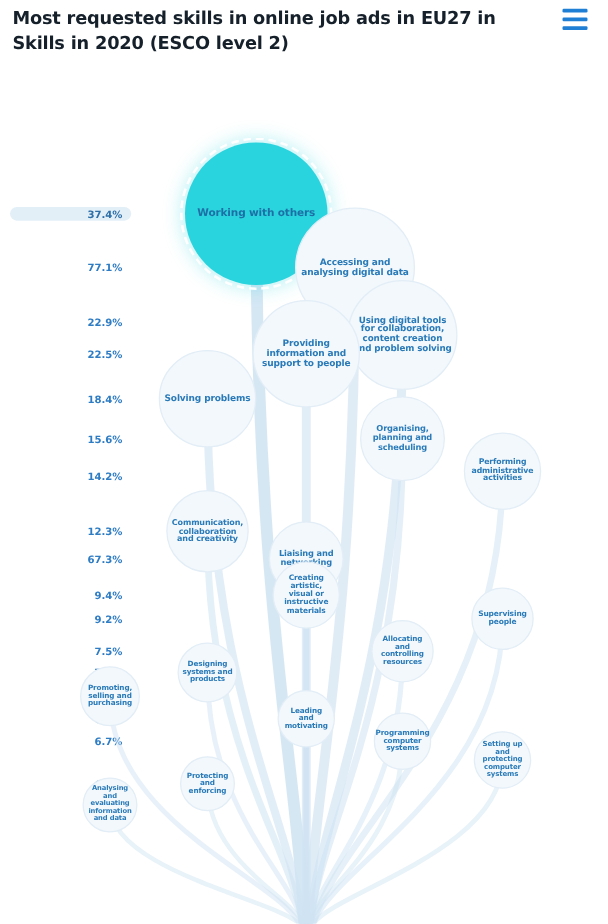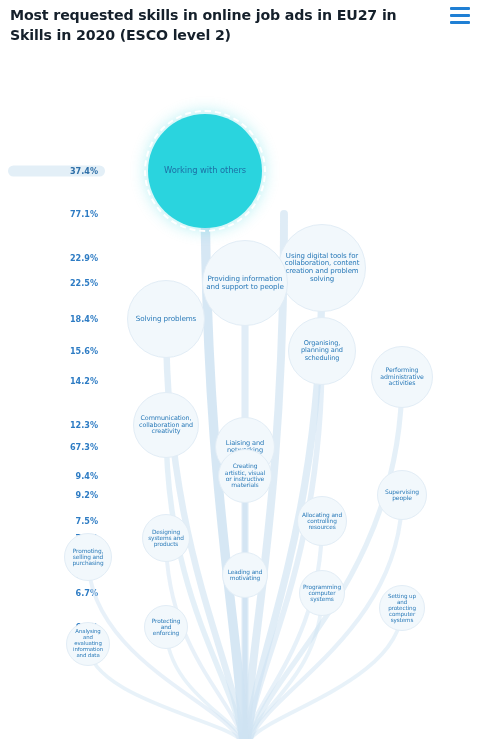--- a/index.html
+++ b/index.html
@@ -106,21 +106,21 @@
     background: #f2f8fc;
     border: 1px solid #e2edf6;
     display: flex;
     align-items: center;
     justify-content: center;
     transform: translate(-50%, -50%);
   }
   .bubble .bubble-label {
     text-align: center;
     color: #2a7ab8;
-    font-weight: normal;
+    font-weight: bold;
     line-height: 1.08;
     padding: 0 3px;
     letter-spacing: -0.1px;
   }
   .bubble.primary {
     background: #2ad4de;
     border: none;
     box-shadow: 0 0 14px 4px rgba(42,212,222,0.28);
   }
   .bubble.primary .bubble-label {
@@ -192,20 +192,23 @@
       <path d="M 322 351 C 322 564.4, 256.935 661.4000000000001, 247.695 739" fill="none" stroke="#cfe3f2" stroke-width="5.61" stroke-linecap="round" opacity="0.5615384615384615"></path>
       <path d="M 166 319 C 166 550, 232.75500000000002 655, 242.235 739" fill="none" stroke="#cfe3f2" stroke-width="6.4350000000000005" stroke-linecap="round" opacity="0.6"></path>
       <path d="M 245 283 C 245 533.8, 245 647.8, 245 739" fill="none" stroke="#cfe3f2" stroke-width="7.095000000000001" stroke-linecap="round" opacity="0.6307692307692307"></path>
       <path d="M 322 268 C 322 527.05, 256.935 644.8, 247.695 739" fill="none" stroke="#cfe3f2" stroke-width="7.260000000000001" stroke-linecap="round" opacity="0.6384615384615384"></path>
       <path d="M 284 214 C 284 502.75, 251.04500000000002 634, 246.365 739" fill="none" stroke="#cfe3f2" stroke-width="7.92" stroke-linecap="round" opacity="0.6692307692307693"></path>
       <path d="M 205 171 C 205 483.40000000000003, 238.79999999999998 625.4000000000001, 243.6 739" fill="none" stroke="#cfe3f2" stroke-width="9.405000000000001" stroke-linecap="round" opacity="0.85"></path>
     </svg>
 <div class="bubble primary" title="Working with others 37.4%" style="left: 205px; top: 171px; width: 114px; height: 114px;">
       <span class="bubble-label" style="font-size: 8.4px;">Working with others</span>
     </div>
+    <div class="bubble" title="Accessing and analysing digital data 29.7%" style="left: 284px; top: 214px; width: 96px; height: 96px;">
+      <span class="bubble-label" style="font-size: 7.2px;">Accessing and analysing digital data</span>
+    </div>
     <div class="bubble" title="Using digital tools for collaboration, content creation and problem solving 22.9%" style="left: 322px; top: 268px; width: 88px; height: 88px;">
       <span class="bubble-label" style="font-size: 7px;">Using digital tools for collaboration, content creation and problem solving</span>
     </div>
     <div class="bubble" title="Providing information and support to people 22.5%" style="left: 245px; top: 283px; width: 86px; height: 86px;">
       <span class="bubble-label" style="font-size: 7.2px;">Providing information and support to people</span>
     </div>
     <div class="bubble" title="Solving problems 18.4%" style="left: 166px; top: 319px; width: 78px; height: 78px;">
       <span class="bubble-label" style="font-size: 7.2px;">Solving problems</span>
     </div>
     <div class="bubble" title="Organising, planning and scheduling 15.6%" style="left: 322px; top: 351px; width: 68px; height: 68px;">

